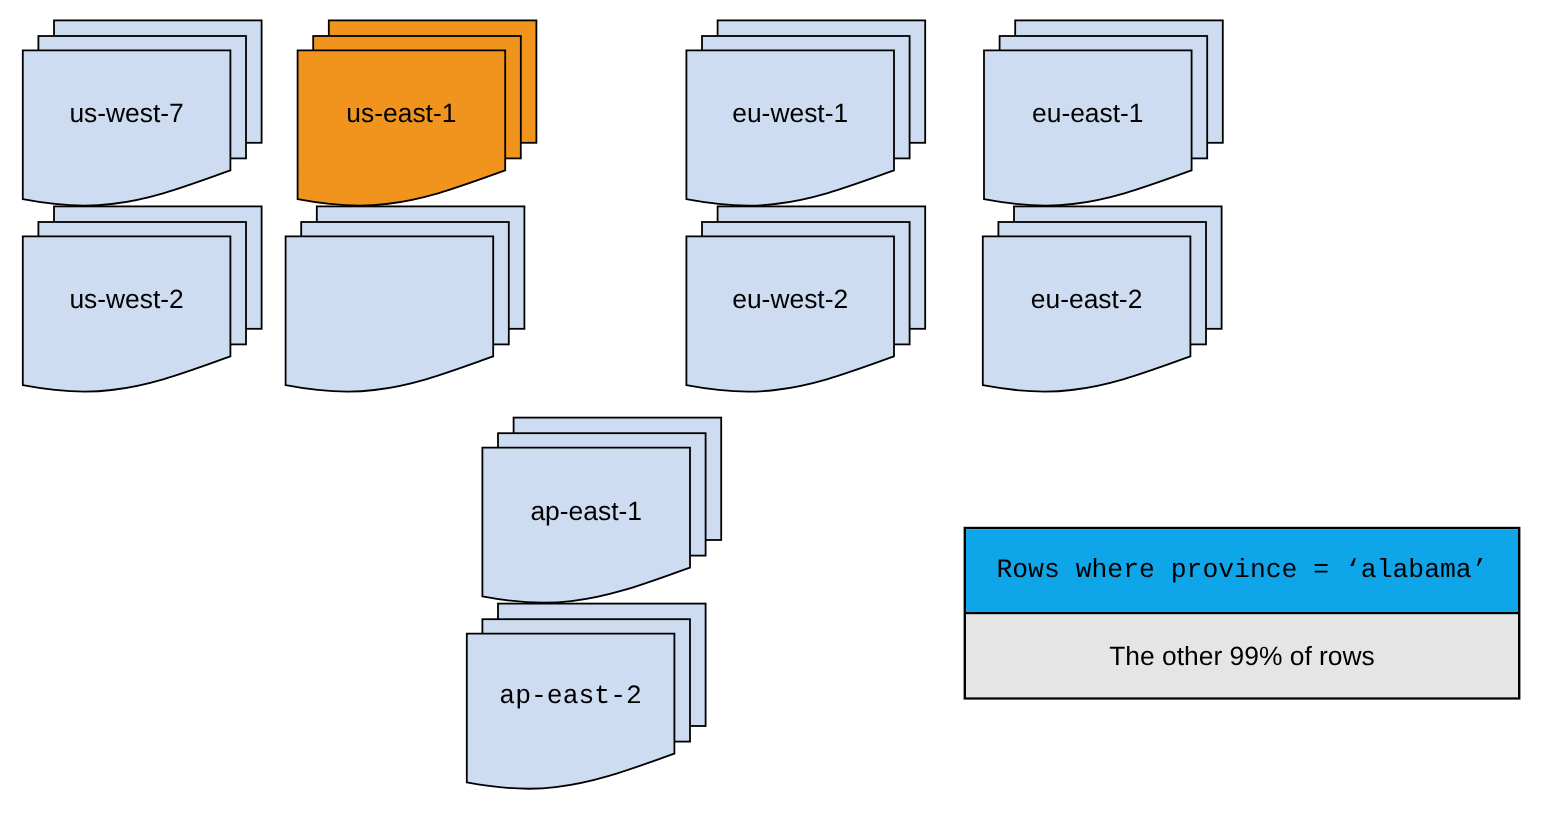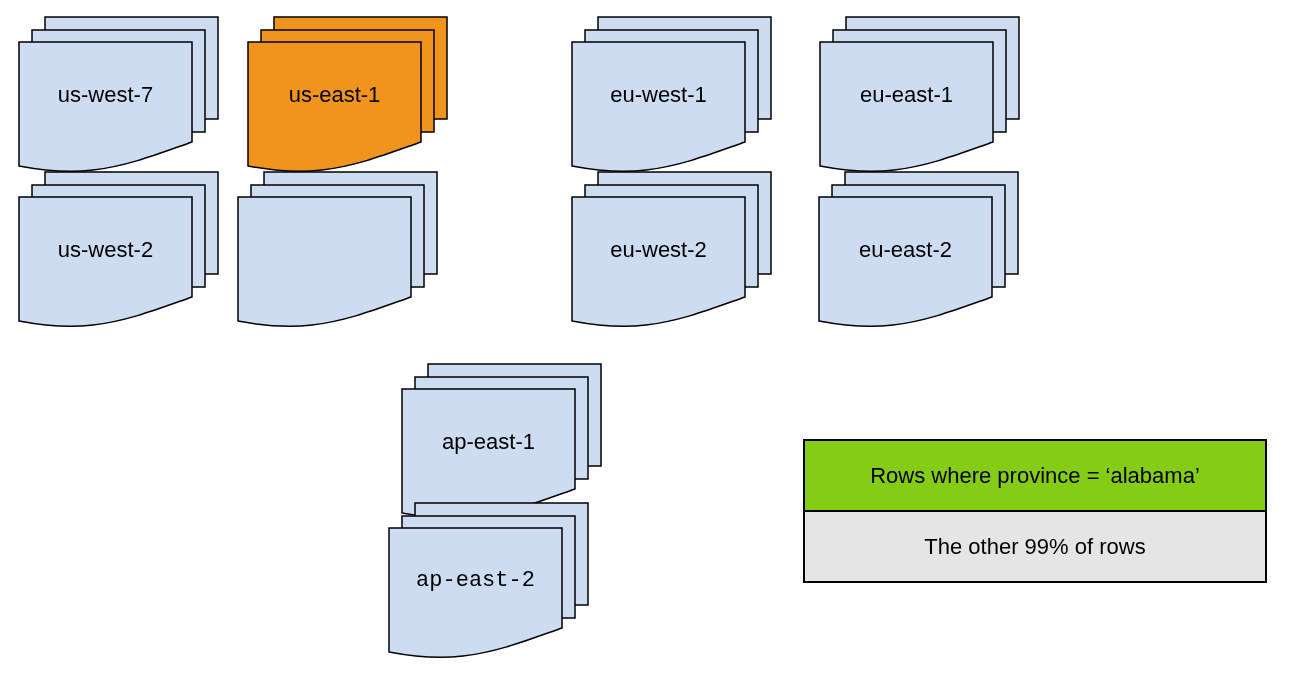--- a/index.html
+++ b/index.html
@@ -17,21 +17,21 @@
   }
   
   .pos-0{left:18px;top:16px;}
   .pos-1{left:247px;top:16px;}
   .pos-2{left:571px;top:16px;padding-left:30px;}
   .pos-3{left:803px;top:16px;margin-left:16px;}
   .pos-4{left:18px;top:171px;padding-left:13px;}
   .pos-5{left:237px;top:171px;}
   .pos-6{left:571px;top:171px;}
   .pos-7{left:791px;top:171px;margin-left:27px;}
-  .pos-8{left:401px;top:363px;}
+  .pos-8{left:401px;top:347px;}
   .pos-9{left:388px;top:502px;font-family:Liberation Mono, monospace;}
   
   .legend{
     position:absolute;left:803px;top:439px;width:464px;height:144px;
     border:2px solid #000;box-sizing:border-box;
     display:flex;flex-direction:column;
   }
   .legend-row{
     flex:1;display:flex;align-items:center;justify-content:center;
     font-size:22px;white-space:nowrap;
@@ -146,21 +146,21 @@
       <g fill="#cddcf0">
         <rect x="27" y="1" width="173" height="102"></rect>
         <rect x="14" y="14" width="173" height="102"></rect>
         <path d="M1,26 H174 V126 C140,138 110,150 75,154 C50,157 22,154 1,150 Z"></path>
       </g>
     </svg>
     <div class="label">ap-east-2</div>
   </div>
 
   <div class="legend">
-    <div class="legend-row first" style="background-color: #84cc16;">
+    <div class="legend-row first" style="background-color: #0ea5e9; font-family: Liberation Mono, monospace;">
       <span>Rows where province = ‘alabama’</span>
     </div>
     <div class="legend-row" style="background-color: #e5e5e5;">
       <span>The other 99% of rows</span>
     </div>
   </div>
 
 </div>
 
 </body></html>

